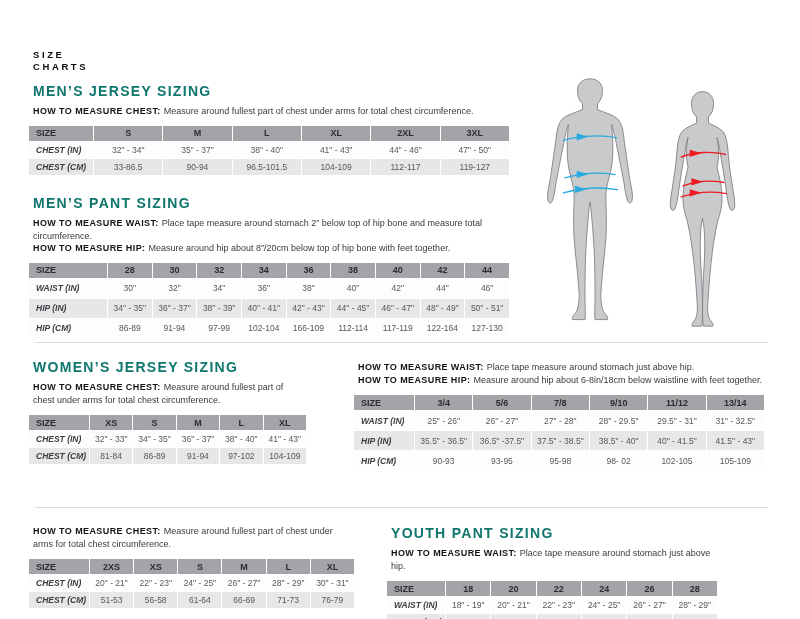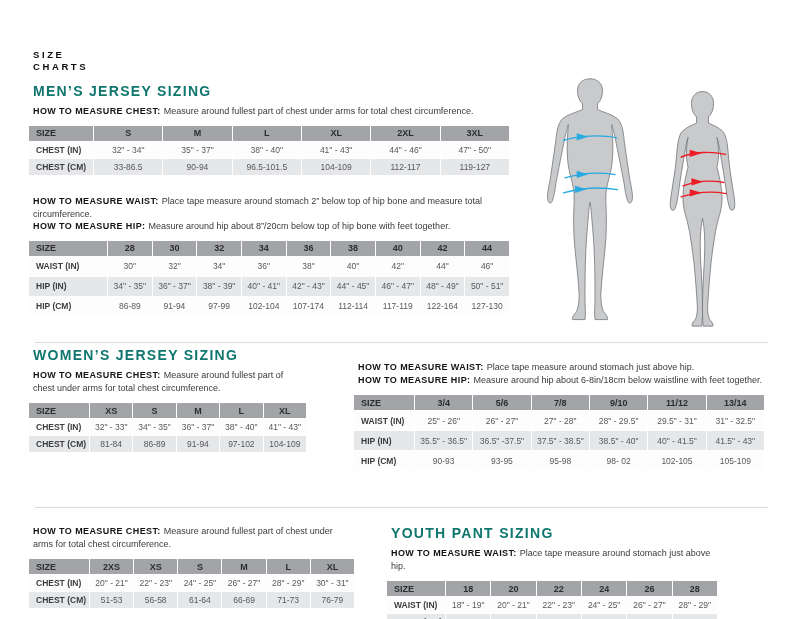--- a/index.html
+++ b/index.html
@@ -8,21 +8,21 @@
     position:relative; width:800px; height:619px; background:#fff;
     font-family:"Liberation Sans", sans-serif; color:#1a1a1c; overflow:hidden;margin-top:39px;
   }
   .kicker {
     position:absolute; left:33px; top:10px;
     font-size:9.5px; font-weight:bold; letter-spacing:2.6px; line-height:12px; color:#0e0e0f;
   }
   .sec { position:absolute; }
   #s0 { left:28px; top:44px;  width:482px; }
   #s1 { left:28px; top:156px; width:482px; }
-  #s2 { left:28px; top:308px; width:279px; }
+  #s2 { left:28px; top:320px; width:279px; }
   #s3 { left:353px; top:322px; width:412px; }
   #s4 { left:28px; top:486px; width:327px; }
   #s5 { left:386px; top:486px; width:332px; }
   .sec-title {
     font-size:14px; font-weight:bold; letter-spacing:1.3px; color:#0f766e;
     margin:0 0 6px 5px; white-space:nowrap;
   }
   .howto { margin:0 0 7px 5px; font-size:9px; line-height:12.5px; color:#3a3a3c; }
   .howto strong { color:#131314; letter-spacing:0.4px; margin-right:3px; }
   .howto-block { margin-bottom:7px; }
@@ -34,21 +34,21 @@
   }
   .size-table th, .size-table td {
     font-size:8.5px; text-align:center; vertical-align:middle; padding:0;
     overflow:hidden; white-space:nowrap;
   }
   .size-table thead th {
     background:var(--header-bg); color:#2c2d2f; font-weight:bold; height:15px; font-size:9px;
   }
   .size-table thead th.lbl { text-align:left; padding-left:7px; }
   .size-table tbody th.lbl {
-    font-weight:bold; color:#3c3d40; text-align:left; padding-left:7px;
+    font-weight:bold; color:#3c3d40; text-align:left; padding-left:7px;font-style:italic;
   }
   .size-table tbody td { color:#57585b; }
   .size-table tbody th, .size-table tbody td { height:16px; background:#fdfdfd; }
   .size-table tbody tr:nth-child(even) th,
   .size-table tbody tr:nth-child(even) td { background:var(--alt-bg); }
   #s1 .size-table tbody th, #s1 .size-table tbody td,
   #s3 .size-table tbody th, #s3 .size-table tbody td { height:19px; }
 
   .divider { position:absolute; left:35px; width:733px; height:1px; background:#dbdcdd; }
   #div1 { top:303px; } #div2 { top:468px; }
@@ -114,20 +114,21 @@
             <td>96.5-101.5</td>
             <td>104-109</td>
             <td>112-117</td>
             <td>119-127</td>
           </tr>
         </tbody>
       </table>
   </section>
 
   <section class="sec" id="s1">
+    <h2 class="sec-title">MEN’S PANT SIZING</h2>
     <div class="howto-block">
       <p class="howto"><strong>HOW TO MEASURE WAIST:</strong><span>Place tape measure around stomach 2” below top of hip bone and measure total circumference.</span></p>
       <p class="howto"><strong>HOW TO MEASURE HIP:</strong><span>Measure around hip about 8”/20cm below top of hip bone with feet together.</span></p>
     </div>
     <table class="size-table">
         <colgroup>
           <col style="width:78px">
           <col>
           <col>
           <col>
@@ -176,21 +177,21 @@
             <td>46" - 47"</td>
             <td>48" - 49"</td>
             <td>50" - 51"</td>
           </tr>
           <tr>
             <th class="lbl">HIP (CM)</th>
             <td>86-89</td>
             <td>91-94</td>
             <td>97-99</td>
             <td>102-104</td>
-            <td>107-174</td>
+            <td>166-109</td>
             <td>112-114</td>
             <td>117-119</td>
             <td>122-164</td>
             <td>127-130</td>
           </tr>
         </tbody>
       </table>
   </section>
 
   <div class="figure-area">

